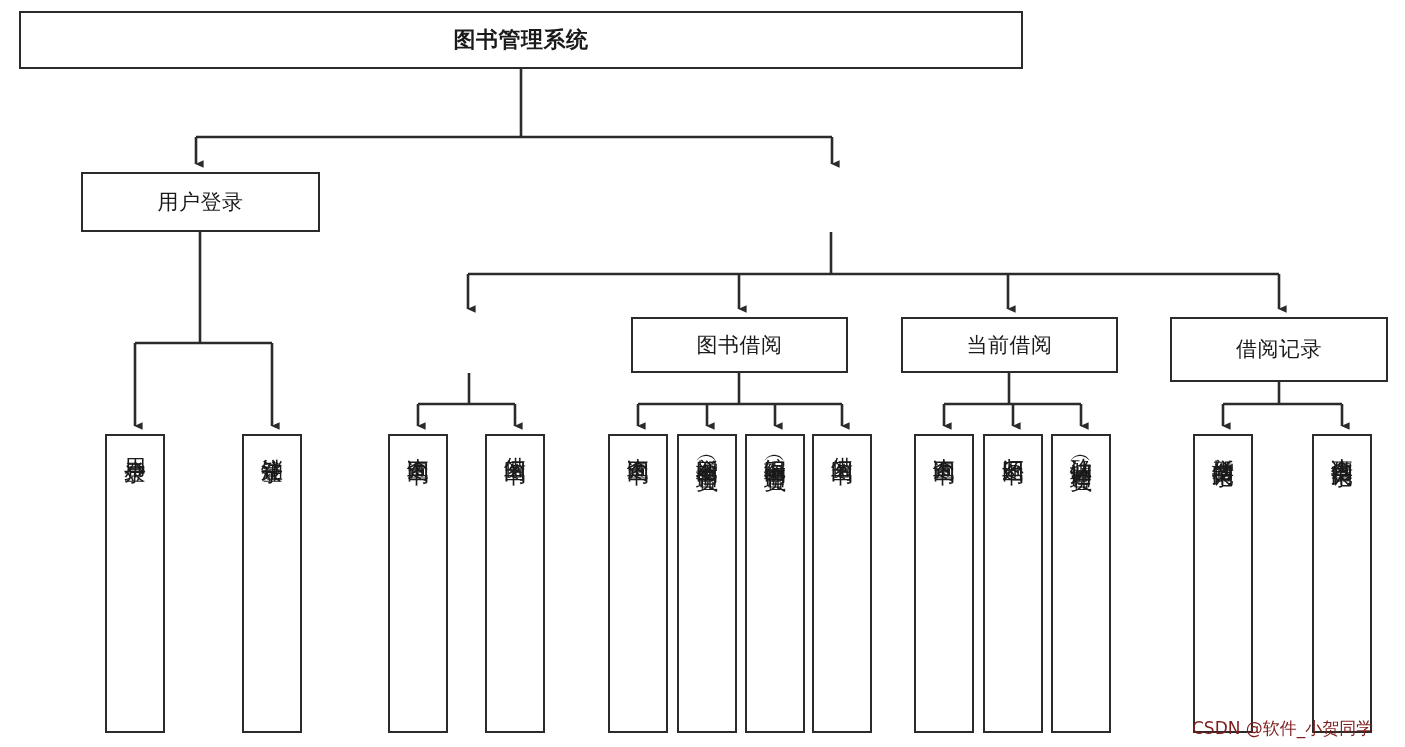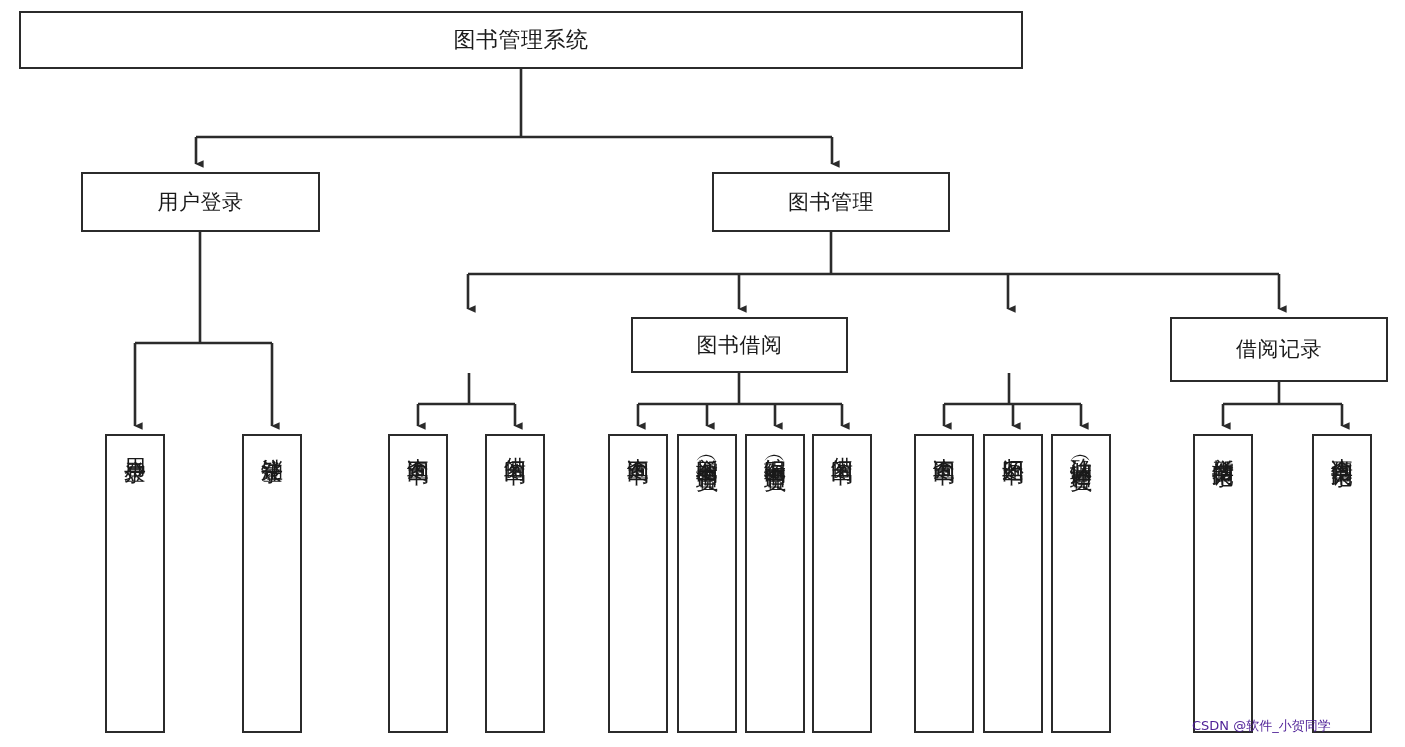--- a/index.html
+++ b/index.html
@@ -62,22 +62,22 @@
     line-height: 1.0;
     letter-spacing: 2px;
     white-space: normal;
     max-height: 296px;
   }
   .node.v.tall .label {
     max-height: 292px;
   }
   .watermark {
     position: absolute;
-    font-size: 13px;
-    color: #4c1d95;
+    font-size: 17px;
+    color: #7f1d1d;
     white-space: nowrap;
     user-select: none;
   }
 </style>
 </head>
 <body>
 
 <div id="canvas">
 
   <svg class="wires" viewBox="0 0 1405 747" xmlns="http://www.w3.org/2000/svg">
@@ -124,34 +124,34 @@
       <path d="M1013,404 L1013,426" marker-end="url(#arrowhead)"></path>
       <path d="M1081,404 L1081,426" marker-end="url(#arrowhead)"></path>
 
       <path d="M1279,373 L1279,404"></path>
       <path d="M1223,404 L1342,404"></path>
       <path d="M1223,404 L1223,426" marker-end="url(#arrowhead)"></path>
       <path d="M1342,404 L1342,426" marker-end="url(#arrowhead)"></path>
     </g>
   </svg>
 
-  <div class="node h root" style="left:19px;top:11px;width:1004px;height:58px;">
+  <div class="node h root" style="left:19px;top:11px;width:1004px;height:58px;font-weight:bold;">
     <span class="label">图书管理系统</span>
   </div>
 
   <div class="node h" style="left:81px;top:172px;width:239px;height:60px;">
     <span class="label">用户登录</span>
   </div>
-  <div class="node h" style="left:712px;top:172px;width:238px;height:60px;">
-    <span class="label">图书管理</span>
-  </div>
 
   <div class="node h" style="left:631px;top:317px;width:217px;height:56px;">
     <span class="label">图书借阅</span>
   </div>
+  <div class="node h" style="left:901px;top:317px;width:217px;height:56px;">
+    <span class="label">当前借阅</span>
+  </div>
   <div class="node h" style="left:1170px;top:317px;width:218px;height:65px;">
     <span class="label">借阅记录</span>
   </div>
 
   <div class="node v" style="left:105px;top:434px;width:60px;height:299px;">
     <span class="label">用户登录</span>
   </div>
   <div class="node v" style="left:242px;top:434px;width:60px;height:299px;">
     <span class="label">注销登录</span>
   </div>

